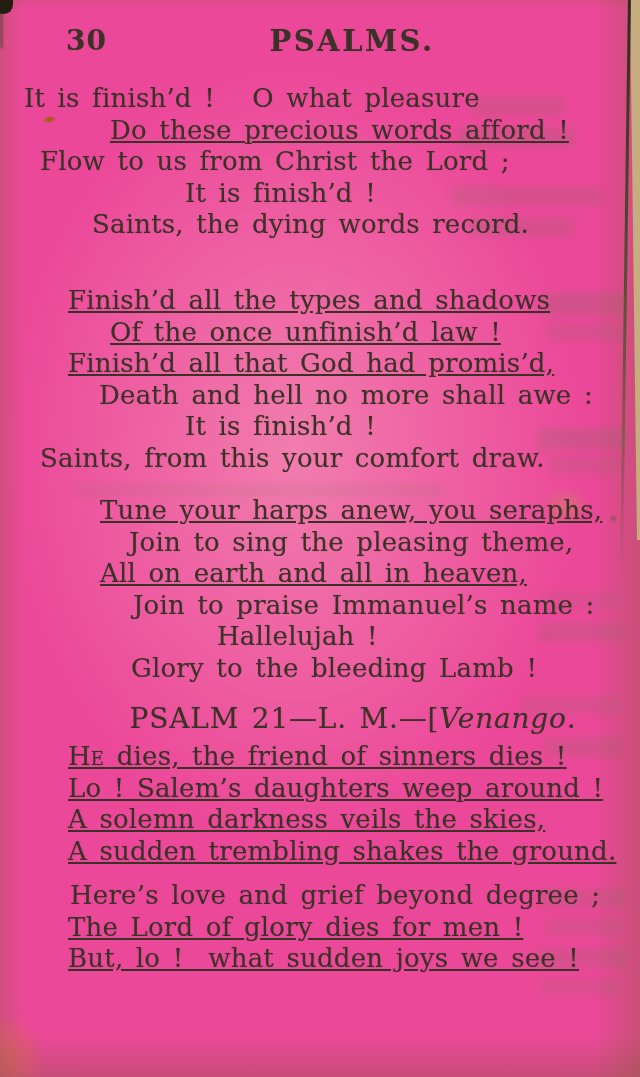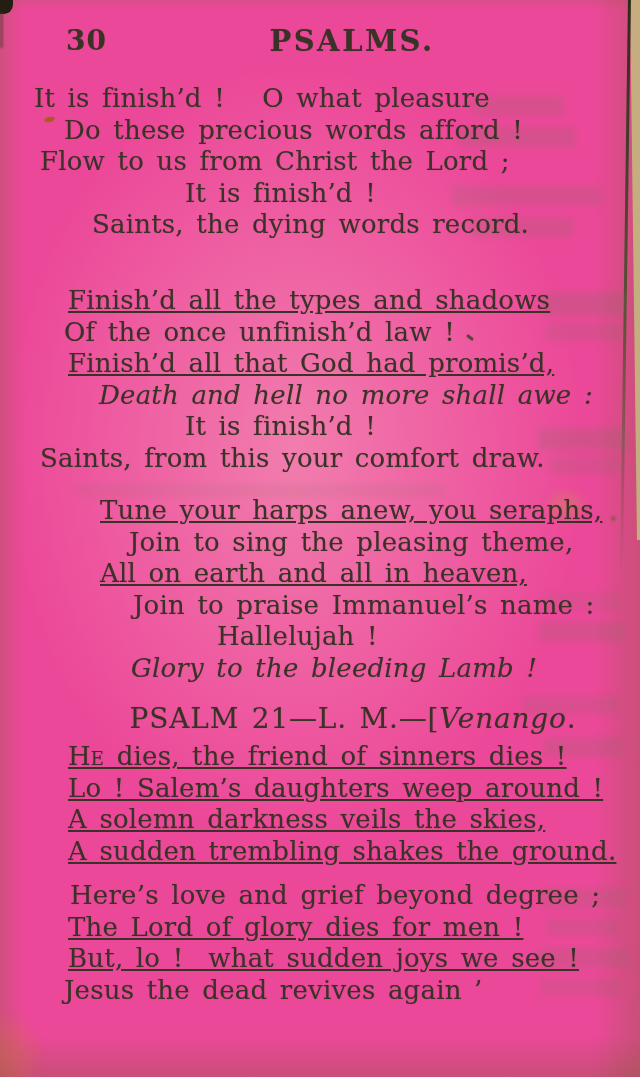--- a/index.html
+++ b/index.html
@@ -55,23 +55,23 @@
   .running-title>span{display:inline-block;transform:translateX(32px);}
   .stanza{position:absolute;left:0;width:640px;}
   .line{height:31.5px;line-height:31.5px;font-size:26px;letter-spacing:0.2px;word-spacing:4px;
     white-space:pre;}
   .psalm-heading{position:absolute;top:702px;left:0;right:0;margin:0;text-align:center;
     font-size:28px;font-weight:400;line-height:34px;letter-spacing:0.8px;word-spacing:3px;}
   .psalm-heading>span.shift{display:inline-block;transform:translateX(33px);}
   .tune{font-style:italic;}
   .smallcaps{font-variant:small-caps;}
   .s1{top:83px;}.s2{top:285px;}.s3{top:495px;margin-left:32px;}.s4{top:741px;}.s5{top:880px;}
-  .p58{padding-left:34px;}.p64{padding-left:64px;}.p68{padding-left:68px;text-decoration:underline;}.p70{padding-left:70px;}
-  .p92{padding-left:92px;}.p94{padding-left:64px;}.p96{padding-left:40px;}.p97{padding-left:97px;}
-  .p99{padding-left:99px;font-style:italic;}.p101{padding-left:101px;}.p185{padding-left:185px;}
+  .p58{padding-left:24px;}.p64{padding-left:64px;}.p68{padding-left:68px;text-decoration:underline;}.p70{padding-left:70px;}
+  .p92{padding-left:92px;}.p94{padding-left:110px;text-decoration:underline;}.p96{padding-left:40px;}.p97{padding-left:97px;}
+  .p99{padding-left:99px;}.p101{padding-left:101px;}.p185{padding-left:185px;}
 </style>
 </head>
 <body>
 
 <div class="page">
 
   <div class="vignette"></div>
   <div class="shade-left"></div>
   <div class="shade-right"></div>
   <div class="shade-top"></div>
@@ -144,16 +144,15 @@
     <div class="line p68"><span class="smallcaps">He</span><span> dies, the friend of sinners dies !</span></div>
     <div class="line p68">Lo ! Salem’s daughters weep around !</div>
     <div class="line p68">A solemn darkness veils the skies,</div>
     <div class="line p68">A sudden trembling shakes the ground.</div>
   </section>
 
   <section class="stanza s5 ink">
     <div class="line p70">Here’s love and grief beyond degree ;</div>
     <div class="line p68">The Lord of glory dies for men !</div>
     <div class="line p68">But, lo !&nbsp; what sudden joys we see !</div>
-    <div class="line p64">Jesus the dead revives again ’</div>
   </section>
 
 </div>
 
 </body></html>

